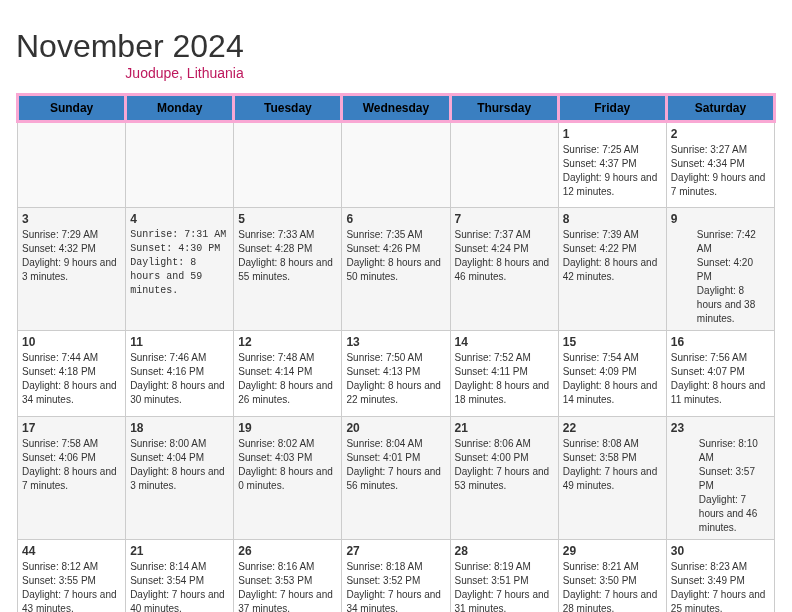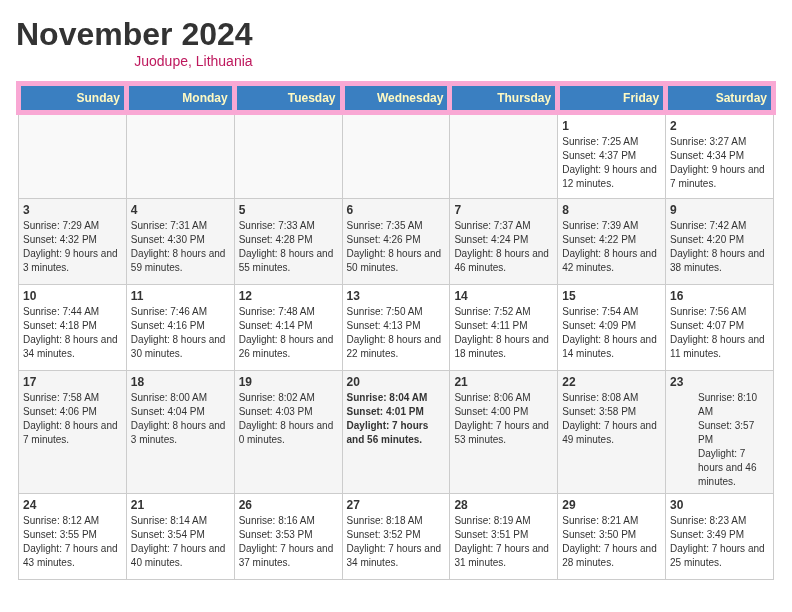--- a/index.html
+++ b/index.html
@@ -38,40 +38,41 @@
     }
     .logo-icon {
       width: 32px;
       height: 32px;
     }
     .title-block {
       text-align: right;
     }
     .month-title {
       font-size: 32px;
-      font-weight: bold;
+      font-weight: normal;
       color: #333;
+      margin-top: 12px;
     }
     .location {
       font-size: 14px;
       color: #be185d;
     }
     .calendar {
       width: 100%;
       border-collapse: collapse;
       table-layout: fixed;
     }
     .calendar th {
       background: #3a7fc1;
-      color: #fef9c3;
+      color: #000000;
       font-size: 12px;
       font-weight: bold;
       padding: 5px 4px;
-      text-align: right;
-      border: 5px solid #f9a8d4;
+      text-align: center;
+      border: 3px solid #f9a8d4;
     }
     .calendar td {
       border: 1px solid #ccc;
       vertical-align: top;
       padding: 4px;
       height: 86px;
       font-size: 10.5px;
       color: #333;
       background: #fff;
     }
@@ -137,21 +138,21 @@
       </tr>
       <tr>
         <td>
           <span class="day-num">3</span>
           <div class="day-info" style="white-space: pre-line;">Sunrise: 7:29 AM
 Sunset: 4:32 PM
 Daylight: 9 hours and 3 minutes.</div>
         </td>
         <td>
           <span class="day-num">4</span>
-          <div class="day-info" style="white-space: pre-line;">Sunrise: 7:31 AM
+          <div class="day-info" style="white-space: pre-line; font-family: Liberation Mono, monospace;">Sunrise: 7:31 AM
 Sunset: 4:30 PM
 Daylight: 8 hours and 59 minutes.</div>
         </td>
         <td>
           <span class="day-num">5</span>
           <div class="day-info" style="white-space: pre-line;">Sunrise: 7:33 AM
 Sunset: 4:28 PM
 Daylight: 8 hours and 55 minutes.</div>
         </td>
         <td>
@@ -167,21 +168,21 @@
 Daylight: 8 hours and 46 minutes.</div>
         </td>
         <td>
           <span class="day-num">8</span>
           <div class="day-info" style="white-space: pre-line;">Sunrise: 7:39 AM
 Sunset: 4:22 PM
 Daylight: 8 hours and 42 minutes.</div>
         </td>
         <td>
           <span class="day-num">9</span>
-          <div class="day-info" style="white-space: pre-line;">Sunrise: 7:42 AM
+          <div class="day-info" style="white-space: pre-line; margin-left: 26px;">Sunrise: 7:42 AM
 Sunset: 4:20 PM
 Daylight: 8 hours and 38 minutes.</div>
         </td>
       </tr>
       <tr>
         <td>
           <span class="day-num">10</span>
           <div class="day-info" style="white-space: pre-line;">Sunrise: 7:44 AM
 Sunset: 4:18 PM
 Daylight: 8 hours and 34 minutes.</div>
@@ -237,21 +238,21 @@
 Daylight: 8 hours and 3 minutes.</div>
         </td>
         <td>
           <span class="day-num">19</span>
           <div class="day-info" style="white-space: pre-line;">Sunrise: 8:02 AM
 Sunset: 4:03 PM
 Daylight: 8 hours and 0 minutes.</div>
         </td>
         <td>
           <span class="day-num">20</span>
-          <div class="day-info" style="white-space: pre-line; font-weight: bold;">Sunrise: 8:04 AM
+          <div class="day-info" style="white-space: pre-line;">Sunrise: 8:04 AM
 Sunset: 4:01 PM
 Daylight: 7 hours and 56 minutes.</div>
         </td>
         <td>
           <span class="day-num">21</span>
           <div class="day-info" style="white-space: pre-line;">Sunrise: 8:06 AM
 Sunset: 4:00 PM
 Daylight: 7 hours and 53 minutes.</div>
         </td>
         <td>
@@ -262,21 +263,21 @@
         </td>
         <td>
           <span class="day-num">23</span>
           <div class="day-info" style="white-space: pre-line; margin-left: 28px;">Sunrise: 8:10 AM
 Sunset: 3:57 PM
 Daylight: 7 hours and 46 minutes.</div>
         </td>
       </tr>
       <tr>
         <td>
-          <span class="day-num">24</span>
+          <span class="day-num">44</span>
           <div class="day-info" style="white-space: pre-line;">Sunrise: 8:12 AM
 Sunset: 3:55 PM
 Daylight: 7 hours and 43 minutes.</div>
         </td>
         <td>
           <span class="day-num">21</span>
           <div class="day-info" style="white-space: pre-line;">Sunrise: 8:14 AM
 Sunset: 3:54 PM
 Daylight: 7 hours and 40 minutes.</div>
         </td>

